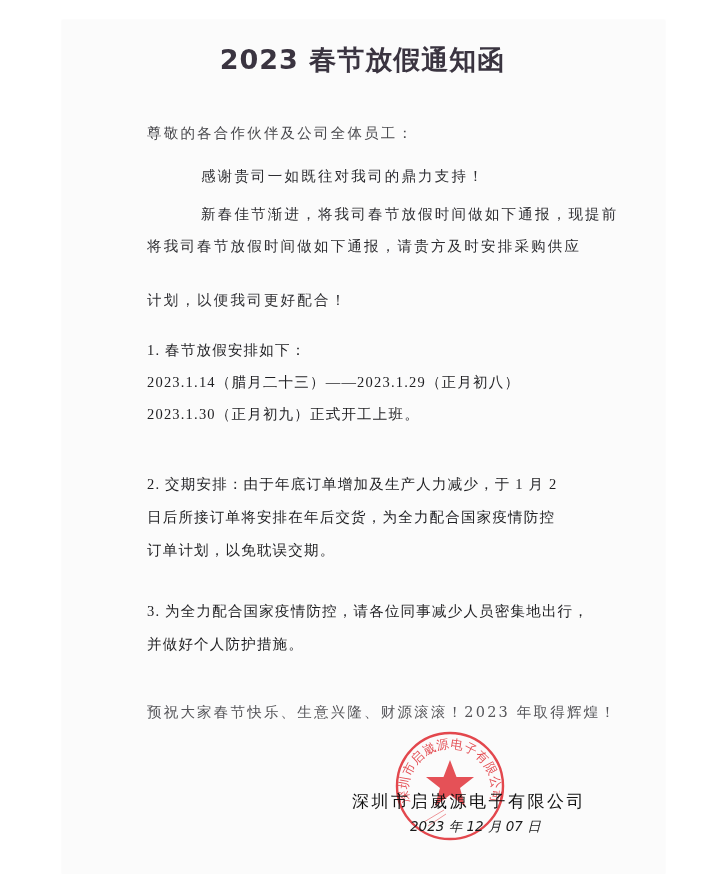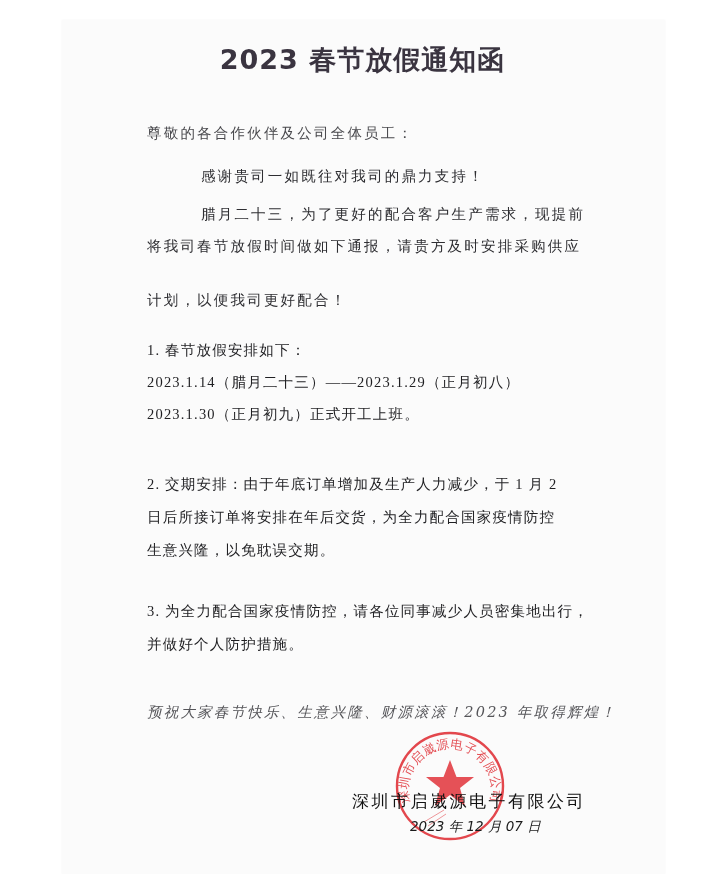--- a/index.html
+++ b/index.html
@@ -82,36 +82,36 @@
 </head>
 <body>
 
 <div class="paper"></div>
 
 <div class="title">2023 春节放假通知函</div>
 
 <div class="line greeting" style="top:124px;">尊敬的各合作伙伴及公司全体员工：</div>
 <div class="line indent" style="top:167px;">感谢贵司一如既往对我司的鼎力支持！</div>
 
-<div class="line indent" style="top:205px;">腊月二十三，为了更好的配合客户生产需求，现提前</div>
+<div class="line indent" style="top:205px;">新春佳节渐进，将我司春节放假时间做如下通报，现提前</div>
 <div class="line" style="top:237px;">将我司春节放假时间做如下通报，请贵方及时安排采购供应</div>
 <div class="line" style="top:262px;margin-top:29px;">计划，以便我司更好配合！</div>
 
 <div class="line sans" style="top:341px;">1. 春节放假安排如下：</div>
 <div class="line sans" style="top:373px;">2023.1.14（腊月二十三）——2023.1.29（正月初八）</div>
 <div class="line sans" style="top:405px;">2023.1.30（正月初九）正式开工上班。</div>
 
 <div class="line sans" style="top:475px;">2. 交期安排：由于年底订单增加及生产人力减少，于 1 月 2</div>
 <div class="line sans" style="top:508px;">日后所接订单将安排在年后交货，为全力配合国家疫情防控</div>
-<div class="line sans" style="top:541px;">生意兴隆，以免耽误交期。</div>
+<div class="line sans" style="top:541px;">订单计划，以免耽误交期。</div>
 
 <div class="line sans" style="top:602px;">3. 为全力配合国家疫情防控，请各位同事减少人员密集地出行，</div>
 <div class="line sans" style="top:635px;">并做好个人防护措施。</div>
 
-<div class="line" style="top:703px; color:#555559;font-style:italic;">预祝大家春节快乐、生意兴隆、财源滚滚！2023 年取得辉煌！</div>
+<div class="line" style="top:703px; color:#555559;">预祝大家春节快乐、生意兴隆、财源滚滚！2023 年取得辉煌！</div>
 
 <svg class="stamp" viewBox="0 0 112 112">
   <defs>
     <path id="stampArc" d="M 20 82 A 42 42 0 1 1 92 82" fill="none"></path>
   </defs>
   <circle cx="56" cy="56" r="53" fill="none" stroke="#e0333a" stroke-width="2.4" opacity="0.9"></circle>
   <text font-size="12.5" fill="#e0333a" opacity="0.85" font-family="DejaVu Serif, serif" letter-spacing="0.5">
     <textPath href="#stampArc" startOffset="50%" text-anchor="middle">深圳市启崴源电子有限公司</textPath>
   </text>
   <polygon points="56,30 62.5,47 80,47 66,58 71,76 56,65 41,76 46,58 32,47 49.5,47" fill="#e0333a" opacity="0.85"></polygon>

